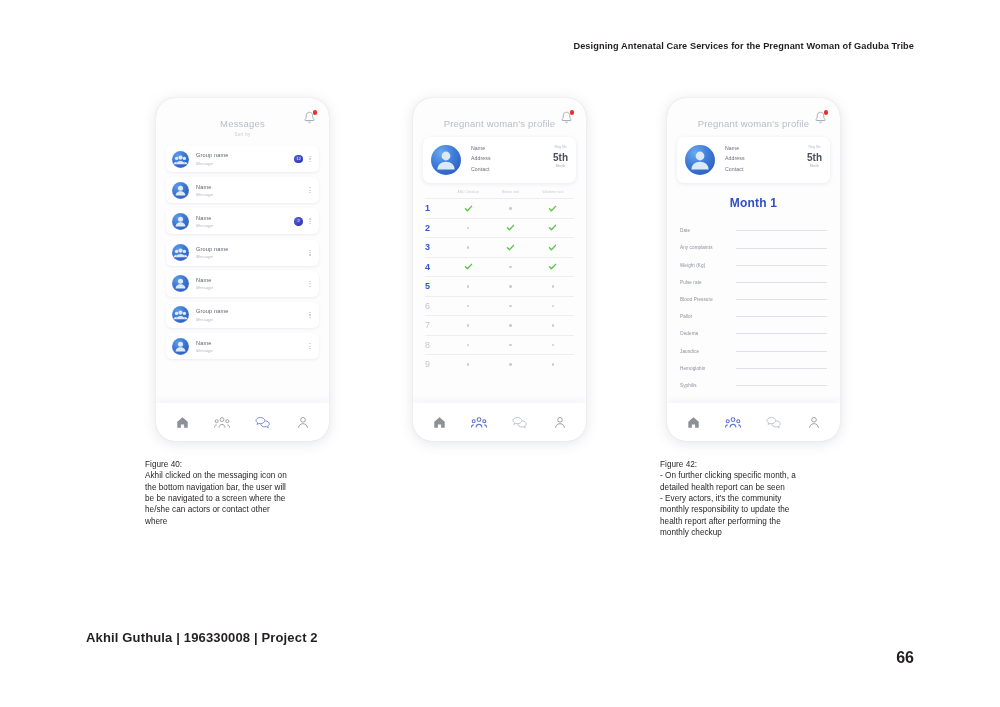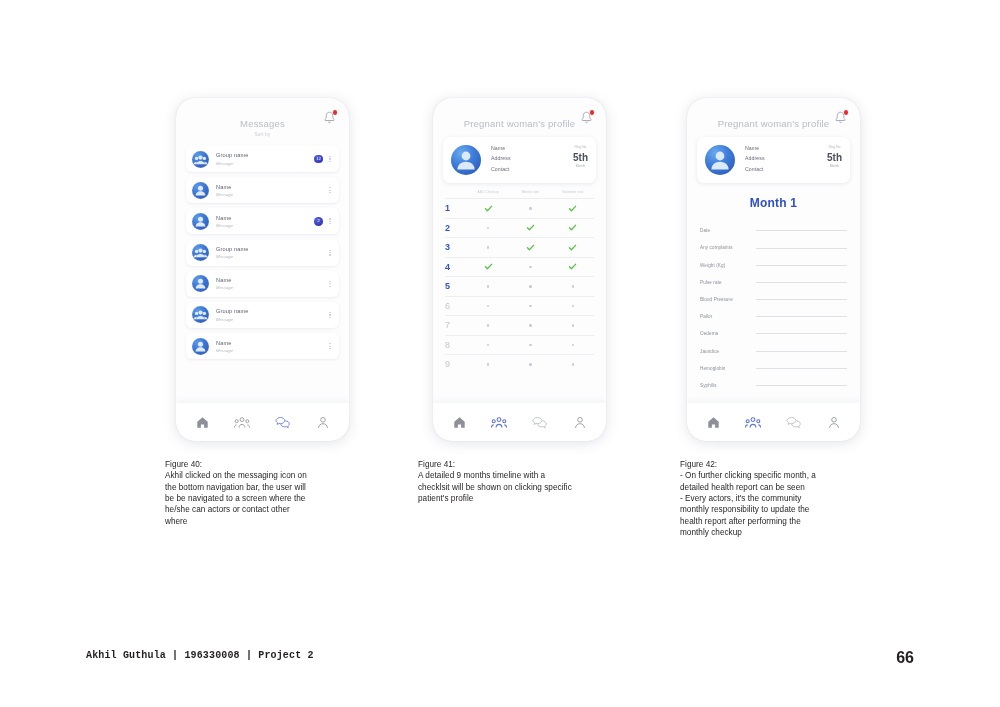--- a/index.html
+++ b/index.html
@@ -13,31 +13,31 @@
 
   
   .doc-header {
     position: absolute; top: 41px; right: 86px;
     font-size: 9.2px; font-weight: 700; color: #231f20;
     letter-spacing: .1px; white-space: nowrap;
   }
 
   
   .doc-footer-left {
-    position: absolute; left: 86px; bottom: 46px;
-    font-size: 10px; font-weight: 700; color: #231f20; letter-spacing: .15px; font-family: Liberation Mono, monospace;
+    position: absolute; left: 86px; bottom: 62px;
+    font-size: 13px; font-weight: 700; color: #231f20; letter-spacing: .15px;
   }
   .doc-footer-page {
     position: absolute; right: 86px; bottom: 40px;
     font-size: 16px; font-weight: 700; color: #231f20;
   }
 
   
   .figures { position: absolute; top: 0; left: 0; width: 1000px; height: 707px; }
-  .figure { position: absolute; top: 98px; margin-left: 20px; }
+  .figure { position: absolute; top: 98px; }
   .fig-1 { left: 145px; width: 200px; }
   .fig-2 { left: 398px; width: 210px; }
   .fig-3 { left: 660px; width: 215px; }
 
   
   .phone {
     position: relative;
     width: 173px; height: 343px;
     background: #fdfdfe;
     border-radius: 19px;
@@ -165,20 +165,21 @@
     letter-spacing: .03px;
   }
   .caption .cap-title { display: block; }
   .caption .cap-line { display: block; }
 </style>
 </head>
 <body>
 
 <div class="page">
 
+  <div class="doc-header">Designing Antenatal Care Services for the Pregnant Woman of Gaduba Tribe</div>
 
   <div class="figures">
 
     <div class="figure fig-1">
       <div class="phone">
         <div class="screen">
 
           <div class="bell">
             <svg width="13" height="14" viewBox="0 0 13 14">
               <path d="M6.5 1.2c-1.9 0-3.2 1.4-3.2 3.3 0 2.5-.7 3.6-1.3 4.2-.3.3-.1.8.3.8h8.4c.4 0 .6-.5.3-.8-.6-.6-1.3-1.7-1.3-4.2 0-1.9-1.3-3.3-3.2-3.3z" fill="none" stroke="#9aa0ad" stroke-width="0.85"></path>
@@ -599,26 +600,20 @@
                   <circle cx="6" cy="3.8" r="2.3" fill="none" stroke="#9497a0" stroke-width="0.9"></circle>
                   <path d="M1.6 11.9c0-2.5 1.9-4.2 4.4-4.2s4.4 1.7 4.4 4.2" fill="none" stroke="#9497a0" stroke-width="0.9"></path>
                 </svg>
               </span>
             </div>
           </div>
 
         </div>
       </div>
 
-      <div class="caption">
-        <span class="cap-title">Figure 41:</span>
-        <span class="cap-line">A detailed 9 months timeline with a</span>
-        <span class="cap-line">checklsit will be shown on clicking specific</span>
-        <span class="cap-line">patient's profile</span>
-      </div>
     </div>
 
     <div class="figure fig-3">
       <div class="phone">
         <div class="screen">
 
           <div class="bell">
             <svg width="13" height="14" viewBox="0 0 13 14">
               <path d="M6.5 1.2c-1.9 0-3.2 1.4-3.2 3.3 0 2.5-.7 3.6-1.3 4.2-.3.3-.1.8.3.8h8.4c.4 0 .6-.5.3-.8-.6-.6-1.3-1.7-1.3-4.2 0-1.9-1.3-3.3-3.2-3.3z" fill="none" stroke="#9aa0ad" stroke-width="0.85"></path>
               <path d="M5.4 10.6c.2.7.6 1.1 1.1 1.1s.9-.4 1.1-1.1" fill="none" stroke="#9aa0ad" stroke-width="0.85"></path>

